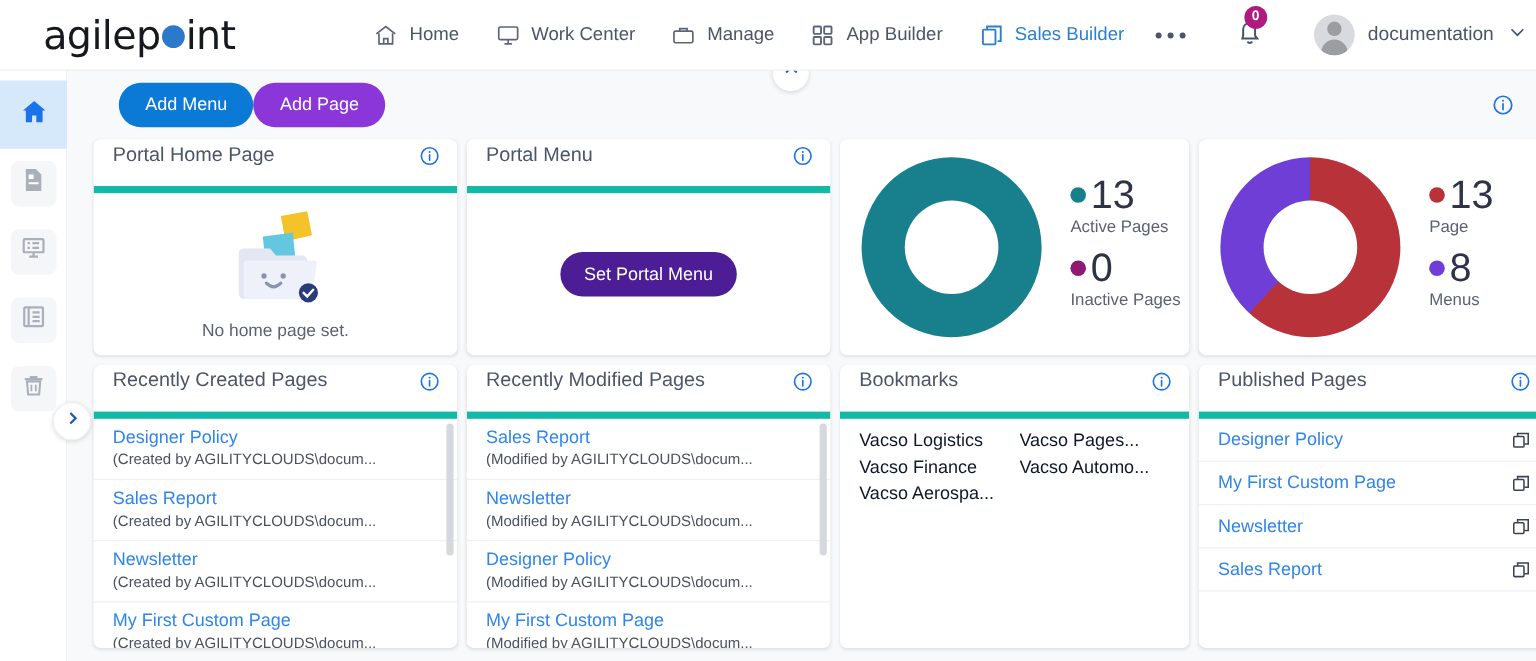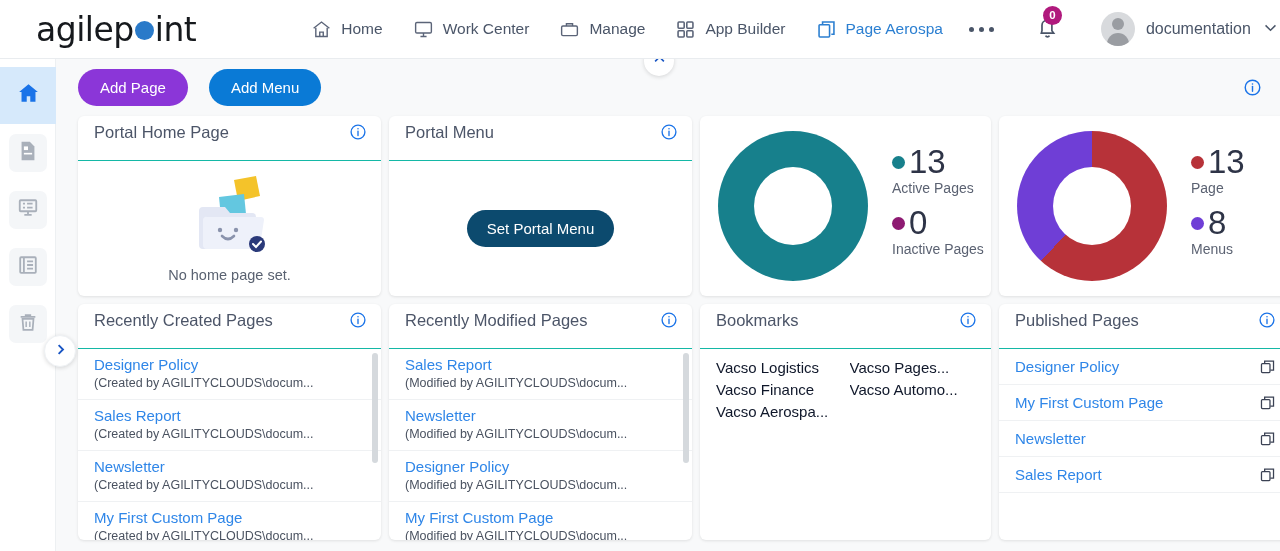--- a/index.html
+++ b/index.html
@@ -142,41 +142,41 @@
   }
 
   .card {
     background: #fff; border-radius: 6px;
     box-shadow: 0 1px 3px rgba(0,0,0,0.10);
     overflow: hidden; position: relative;
   }
   .card-h {
     height: 45px; display: flex; align-items: center;
     padding: 0 14px 12px 16px;
-    border-bottom: 1px solid #14b8a6;
+    border-bottom: 6px solid #14b8a6;
   }
   .card-title { font-size: 16.5px; color: #4c5568; }
   .card-h .info { margin-left: auto; cursor: pointer; display: flex; }
   .card-body { position: relative; }
 
   .card-r1 { height: 180px; }
   .card-r2 { height: 236px; }
 
   
   .home-empty {
     height: 135px; display: flex; flex-direction: column;
     align-items: center; justify-content: center; gap: 4px;
   }
   .empty-text { font-size: 14.5px; color: #5a6271; }
 
   .setmenu-wrap {
     height: 135px; display: flex; align-items: center; justify-content: center;
   }
   .btn-setmenu {
-    background: #0c4a6e; color: #fff; border: none;
+    background: #4c1d95; color: #fff; border: none;
     border-radius: 20px; padding: 10px 20px; font-size: 15px;
     cursor: pointer; font-family: "Liberation Sans", sans-serif;
   }
 
   
   .donutcard { display: flex; align-items: center; height: 180px; padding-left: 18px; }
   .donut { width: 150px; height: 150px; border-radius: 50%; position: relative; flex-shrink: 0; }
   .donut::after {
     content: ""; position: absolute; left: 50%; top: 50%;
     transform: translate(-50%,-50%);
@@ -283,21 +283,21 @@
       </span>
       <span>App Builder</span>
     </div>
     <div class="navitem active">
       <span>
         <svg width="21" height="21" viewBox="0 0 24 24" fill="none" stroke="#2b7fd1" stroke-width="1.8">
             <rect x="3.5" y="6.5" width="12" height="14" rx="1"></rect>
             <path d="M7.5 6.5v-3h13v14h-3"></path>
           </svg>
       </span>
-      <span>Page Aerospa</span>
+      <span>Sales Builder</span>
     </div>
   </div>
 
   <div class="dots">
     <i></i>
     <i></i>
     <i></i>
   </div>
 
   <div class="nav-divider"></div>
@@ -393,22 +393,22 @@
 
     <div class="collapse-tab">
       <span>
         <svg width="15" height="15" viewBox="0 0 24 24" fill="none" stroke="#1a56c4" stroke-width="2.6">
             <path d="M5 15l7-7 7 7"></path>
           </svg>
       </span>
     </div>
 
     <div class="toolbar">
+      <button class="btn btn-blue">Add Menu</button>
       <button class="btn btn-purple">Add Page</button>
-      <button class="btn btn-blue">Add Menu</button>
       <span class="toolbar-info">
         <svg width="19" height="19" viewBox="0 0 24 24" fill="none" stroke="#1a73e8" stroke-width="1.8">
             <circle cx="12" cy="12" r="9.2"></circle>
             <path d="M12 10.8v6" stroke-linecap="round"></path>
             <circle cx="12" cy="7.6" r="1.05" fill="#1a73e8" stroke="none"></circle>
           </svg>
       </span>
     </div>
 
     <div class="grid">

